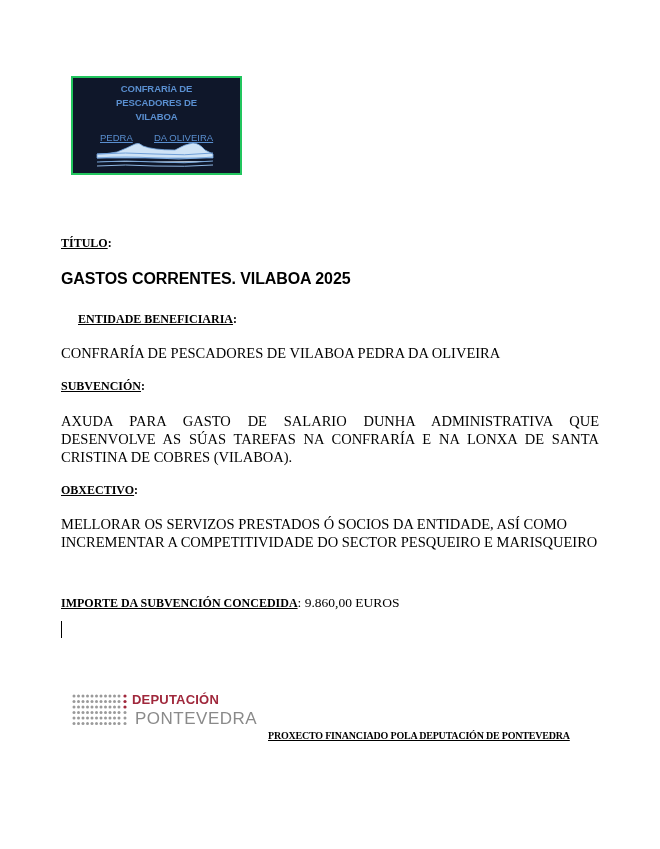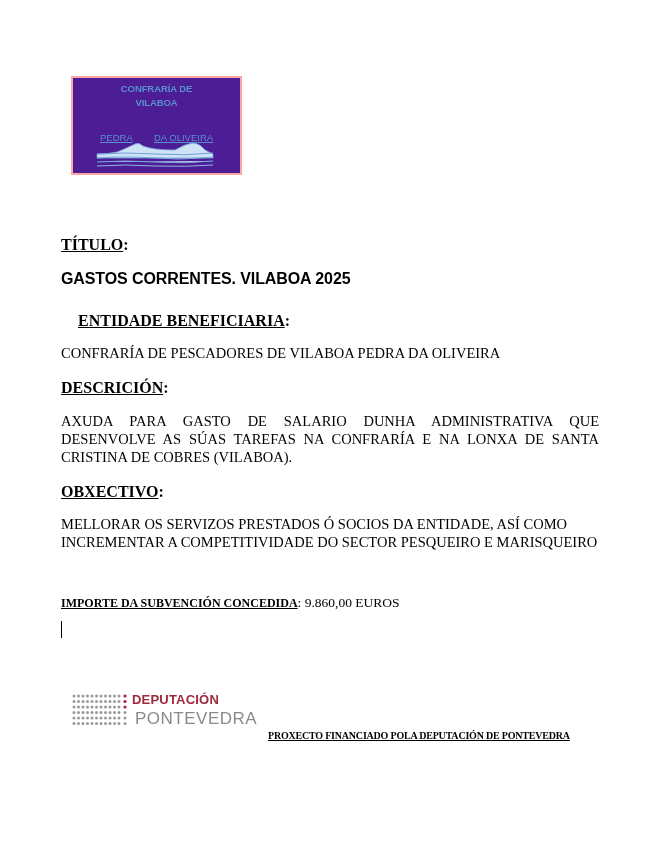--- a/index.html
+++ b/index.html
@@ -1,67 +1,68 @@
 <!DOCTYPE html>
 <html><head>
 <meta charset="utf-8">
 <style>
   html, body { margin: 0; padding: 0; background: #ffffff; }
   body { width: 660px; height: 849px; position: relative; overflow: hidden; font-family: "Liberation Serif", serif; color: #000; }
   .abs { position: absolute; }
 
   
-  .logo-box { left: 71px; top: 76px; width: 171px; height: 99px; border: 2px solid #fca5a5; box-sizing: border-box; background: #4c1d95; }
+  .logo-box { left: 71px; top: 76px; width: 171px; height: 99px; border: 2px solid #22c55e; box-sizing: border-box; background: #0f172a; }
   .logo-title { position: absolute; left: 0; right: 0; top: 4px; text-align: center; font-family: "Liberation Sans", sans-serif; font-weight: bold; font-size: 9.5px; line-height: 14px; color: #5a8fd0; letter-spacing: -0.1px; }
   .logo-pedra, .logo-oliveira { position: absolute; font-family: "Liberation Sans", sans-serif; font-size: 9.5px; color: #5a8fd0; text-decoration: underline; }
   .logo-pedra { left: 27px; top: 54px; text-decoration: underline; }
   .logo-oliveira { left: 81px; top: 54px; }
   .logo-waves { position: absolute; left: 22px; top: 60px; width: 122px; height: 32px; }
 
   
-  .label { font-family: "Liberation Serif", serif; font-weight: bold; font-size: 16px; }
+  .label { font-family: "Liberation Serif", serif; font-weight: bold; font-size: 12px; }
   .label u { text-decoration: underline; }
   .body-text { font-family: "Liberation Serif", serif; font-size: 14.5px; line-height: 18px; }
   .title-text { font-family: "Liberation Sans", sans-serif; font-weight: bold; font-size: 16px; letter-spacing: -0.1px; }
   .justify { text-align: justify; text-align-last: left; }
 
   .cursor { left: 61px; top: 621px; width: 1px; height: 17px; background: #000; }
 
   
   .dep-dots { left: 72px; top: 693px; width: 58px; height: 34px; }
   .dep-name { left: 132px; top: 691px; font-family: "Liberation Sans", sans-serif; font-weight: bold; font-size: 13px; color: #a0283c; letter-spacing: 0.2px; line-height: 18px; }
   .dep-city { left: 135px; top: 710px; font-family: "Liberation Sans", sans-serif; font-size: 17px; color: #8a8a8a; letter-spacing: 0.5px; line-height: 18px; }
   .footer-note { left: 268px; top: 730px; font-family: "Liberation Serif", serif; font-weight: bold; font-size: 10px; text-decoration: underline; letter-spacing: -0.2px; }
 </style>
 </head>
 <body>
 
 <div class="abs logo-box">
   <div class="logo-title">
     <div>CONFRARÍA DE</div>
+    <div>PESCADORES DE</div>
     <div>VILABOA</div>
   </div>
   <span class="logo-pedra">PEDRA</span>
   <span class="logo-oliveira">DA OLIVEIRA</span>
   <svg class="logo-waves" viewBox="0 0 122 32">
     <path d="M22 14 Q32 10 40 6 Q44 4 48 8 Q58 12 80 12 Q90 6 98 5 Q104 5 110 12 L118 16 L118 20 L2 20 L2 16 Q12 16 22 14 Z" fill="#cfe3f6" stroke="#6f9fd8" stroke-width="0.8"></path>
     <path d="M2 16 Q30 14 60 16 Q90 18 118 15" fill="none" stroke="#6f9fd8" stroke-width="1"></path>
     <path d="M2 20 Q30 18 60 20 Q90 22 118 19" fill="none" stroke="#7aa8dc" stroke-width="1.2"></path>
     <path d="M2 24 Q30 22 60 24 Q90 26 118 23" fill="#dbe9f7" stroke="#7aa8dc" stroke-width="1"></path>
     <path d="M2 28 Q30 26 60 28 Q90 29 118 27" fill="none" stroke="#8fb6e2" stroke-width="1"></path>
   </svg>
 </div>
 
 <div class="abs label" style="left:61px; top:236px;"><u>TÍTULO</u><span>:</span></div>
 <div class="abs title-text" style="left:61px; top:270px;">GASTOS CORRENTES. VILABOA 2025</div>
 
 <div class="abs label" style="left:61px; top:312px;margin-left:17px;"><u>ENTIDADE BENEFICIARIA</u><span>:</span></div>
 <div class="abs body-text" style="left:61px; top:344px;">CONFRARÍA DE PESCADORES DE VILABOA PEDRA DA OLIVEIRA</div>
 
-<div class="abs label" style="left:61px; top:379px;"><u>DESCRICIÓN</u><span>:</span></div>
+<div class="abs label" style="left:61px; top:379px;"><u>SUBVENCIÓN</u><span>:</span></div>
 <div class="abs body-text justify" style="left:61px; top:412px; width:538px;">AXUDA PARA GASTO DE SALARIO DUNHA ADMINISTRATIVA QUE DESENVOLVE AS SÚAS TAREFAS NA CONFRARÍA E NA LONXA DE SANTA CRISTINA DE COBRES (VILABOA).</div>
 
 <div class="abs label" style="left:61px; top:483px;"><u>OBXECTIVO</u><span>:</span></div>
 <div class="abs body-text" style="left:61px; top:515px; width:545px;">MELLORAR OS SERVIZOS PRESTADOS Ó SOCIOS DA ENTIDADE, ASÍ COMO INCREMENTAR A COMPETITIVIDADE DO SECTOR PESQUEIRO E MARISQUEIRO</div>
 
 <div class="abs" style="left:61px; top:586px;margin-top:7px;">
   <span class="label" style="font-size:12px;"><u>IMPORTE DA SUBVENCIÓN CONCEDIDA</u></span><span class="body-text" style="font-size:13.5px;">: 9.860,00 EUROS</span>
 </div>
 
 <div class="abs cursor"></div>

